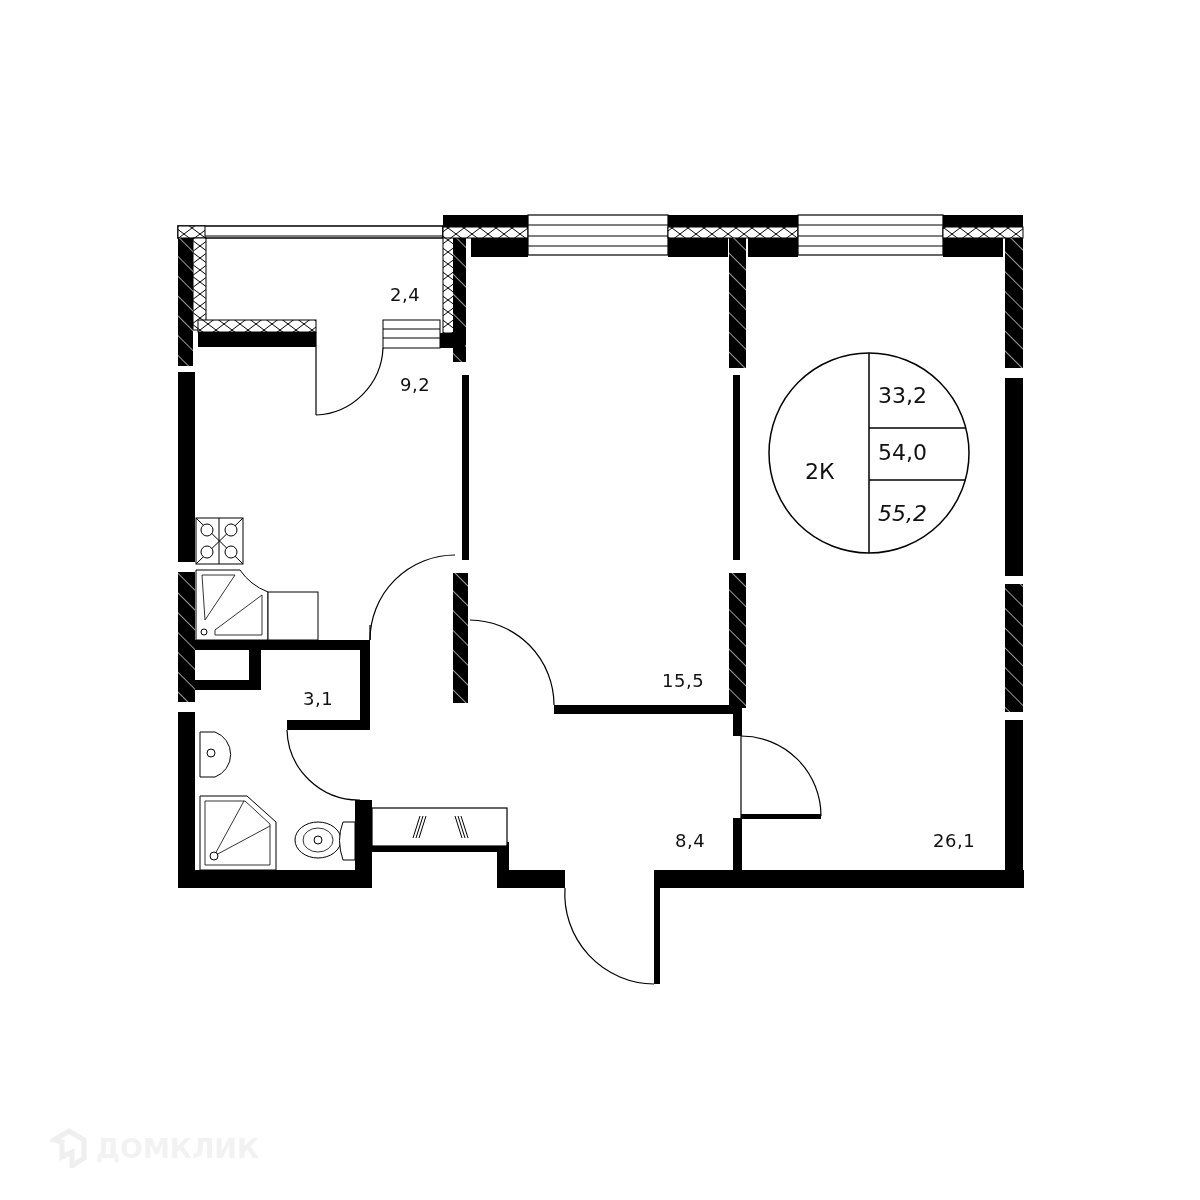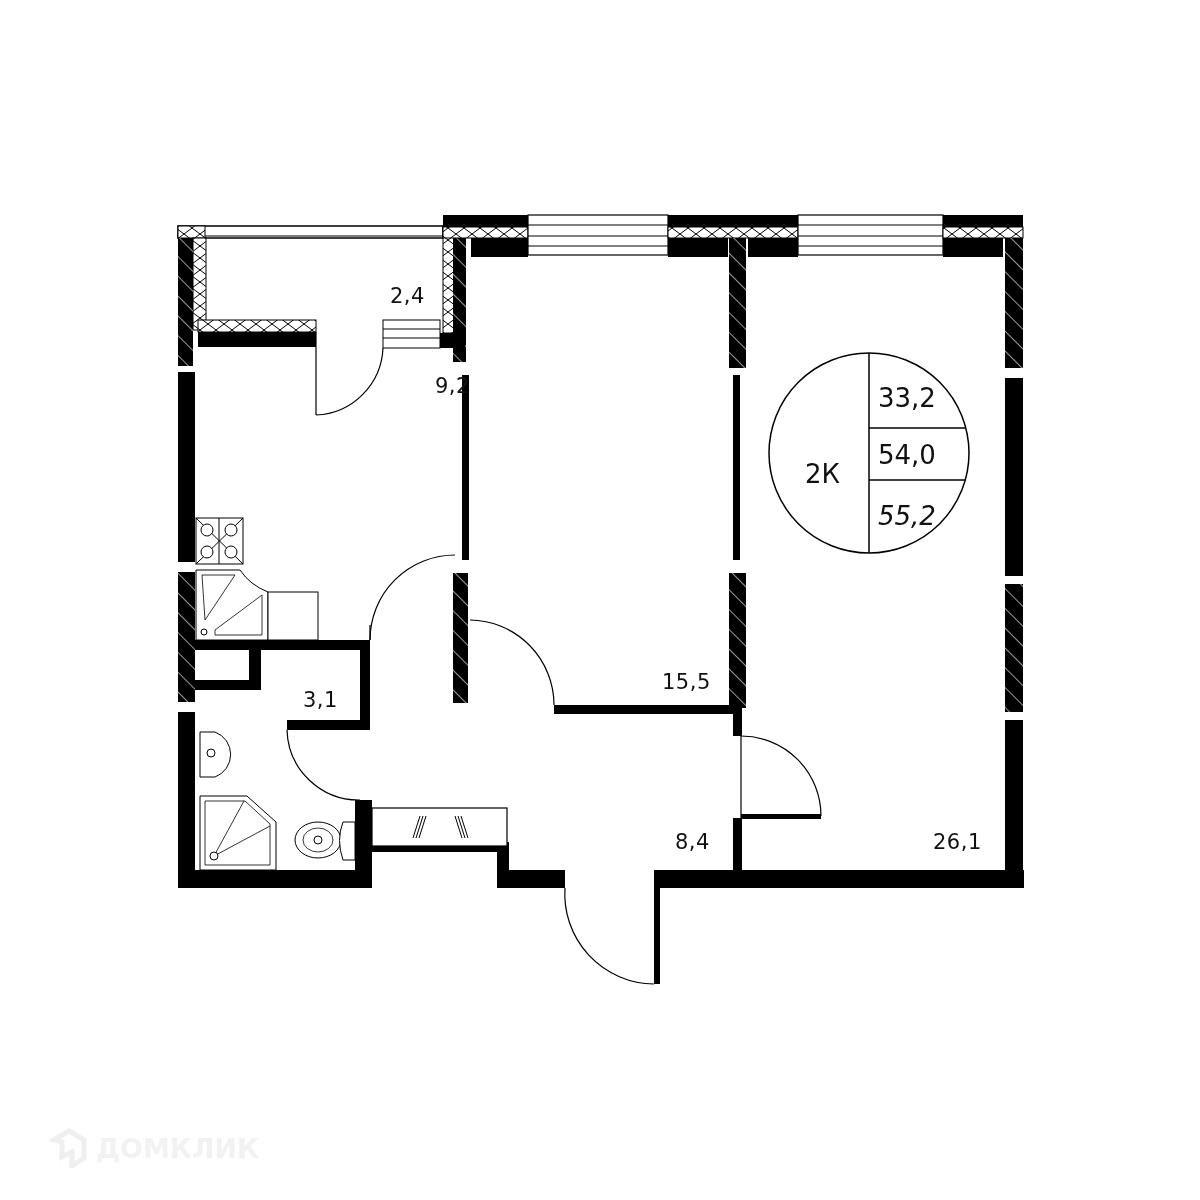--- a/index.html
+++ b/index.html
@@ -1,19 +1,19 @@
 <!DOCTYPE html>
 <html><head>
 <meta charset="utf-8">
 <style>
   html, body { margin: 0; padding: 0; background: #ffffff; }
   body { width: 1200px; height: 1200px; position: relative; overflow: hidden; font-family: "DejaVu Sans", sans-serif; }
   #plan { position: absolute; left: 0; top: 0; width: 1200px; height: 1200px; }
-  .lbl { position: absolute; font-family: "DejaVu Sans", sans-serif; font-size: 21px; color: #111; letter-spacing: 0.5px; line-height: 1; }
-  .legend-txt { position: absolute; font-family: "DejaVu Sans", sans-serif; font-size: 26px; color: #111; line-height: 1; }
+  .lbl { position: absolute; font-family: "DejaVu Sans", sans-serif; font-size: 18px; color: #111; letter-spacing: 0.5px; line-height: 1; }
+  .legend-txt { position: absolute; font-family: "DejaVu Sans", sans-serif; font-size: 22px; color: #111; line-height: 1; }
   .watermark { position: absolute; left: 50px; top: 1128px; display: flex; align-items: center; gap: 8px; color: #f2f2f2; font-family: "DejaVu Sans", sans-serif; font-weight: bold; font-size: 27px; }
   .watermark svg { display: block; }
 </style>
 </head>
 <body>
 
 <svg id="plan" viewBox="0 0 1200 1200" xmlns="http://www.w3.org/2000/svg">
   <defs>
     <pattern id="hatch" width="14" height="14" patternUnits="userSpaceOnUse" patternTransform="rotate(-45)">
       <rect width="14" height="14" fill="#000"></rect>
@@ -163,21 +163,21 @@
 
   <g>
     <circle cx="869" cy="453" r="100" fill="#fff" stroke="#000" stroke-width="1.5"></circle>
     <line x1="869" y1="353" x2="869" y2="553" stroke="#000" stroke-width="1.5"></line>
     <line x1="869" y1="428" x2="965" y2="428" stroke="#000" stroke-width="1.5"></line>
     <line x1="869" y1="480" x2="965" y2="480" stroke="#000" stroke-width="1.5"></line>
   </g>
 </svg>
 
 <div class="lbl" style="left:390px; top:286px;">2,4</div>
-<div class="lbl" style="left:400px; top:376px;margin-left:35px;">9,2</div>
+<div class="lbl" style="left:400px; top:376px;">9,2</div>
 <div class="lbl" style="left:662px; top:672px;">15,5</div>
 <div class="lbl" style="left:303px; top:690px;">3,1</div>
 <div class="lbl" style="left:675px; top:832px;">8,4</div>
 <div class="lbl" style="left:933px; top:832px;">26,1</div>
 
 <div class="legend-txt" style="left:805px; top:461px;">2К</div>
 <div class="legend-txt" style="left:878px; top:385px;">33,2</div>
 <div class="legend-txt" style="left:878px; top:442px;text-align:center;">54,0</div>
 <div class="legend-txt" style="left:878px; top:503px;font-style:italic;">55,2</div>
 

